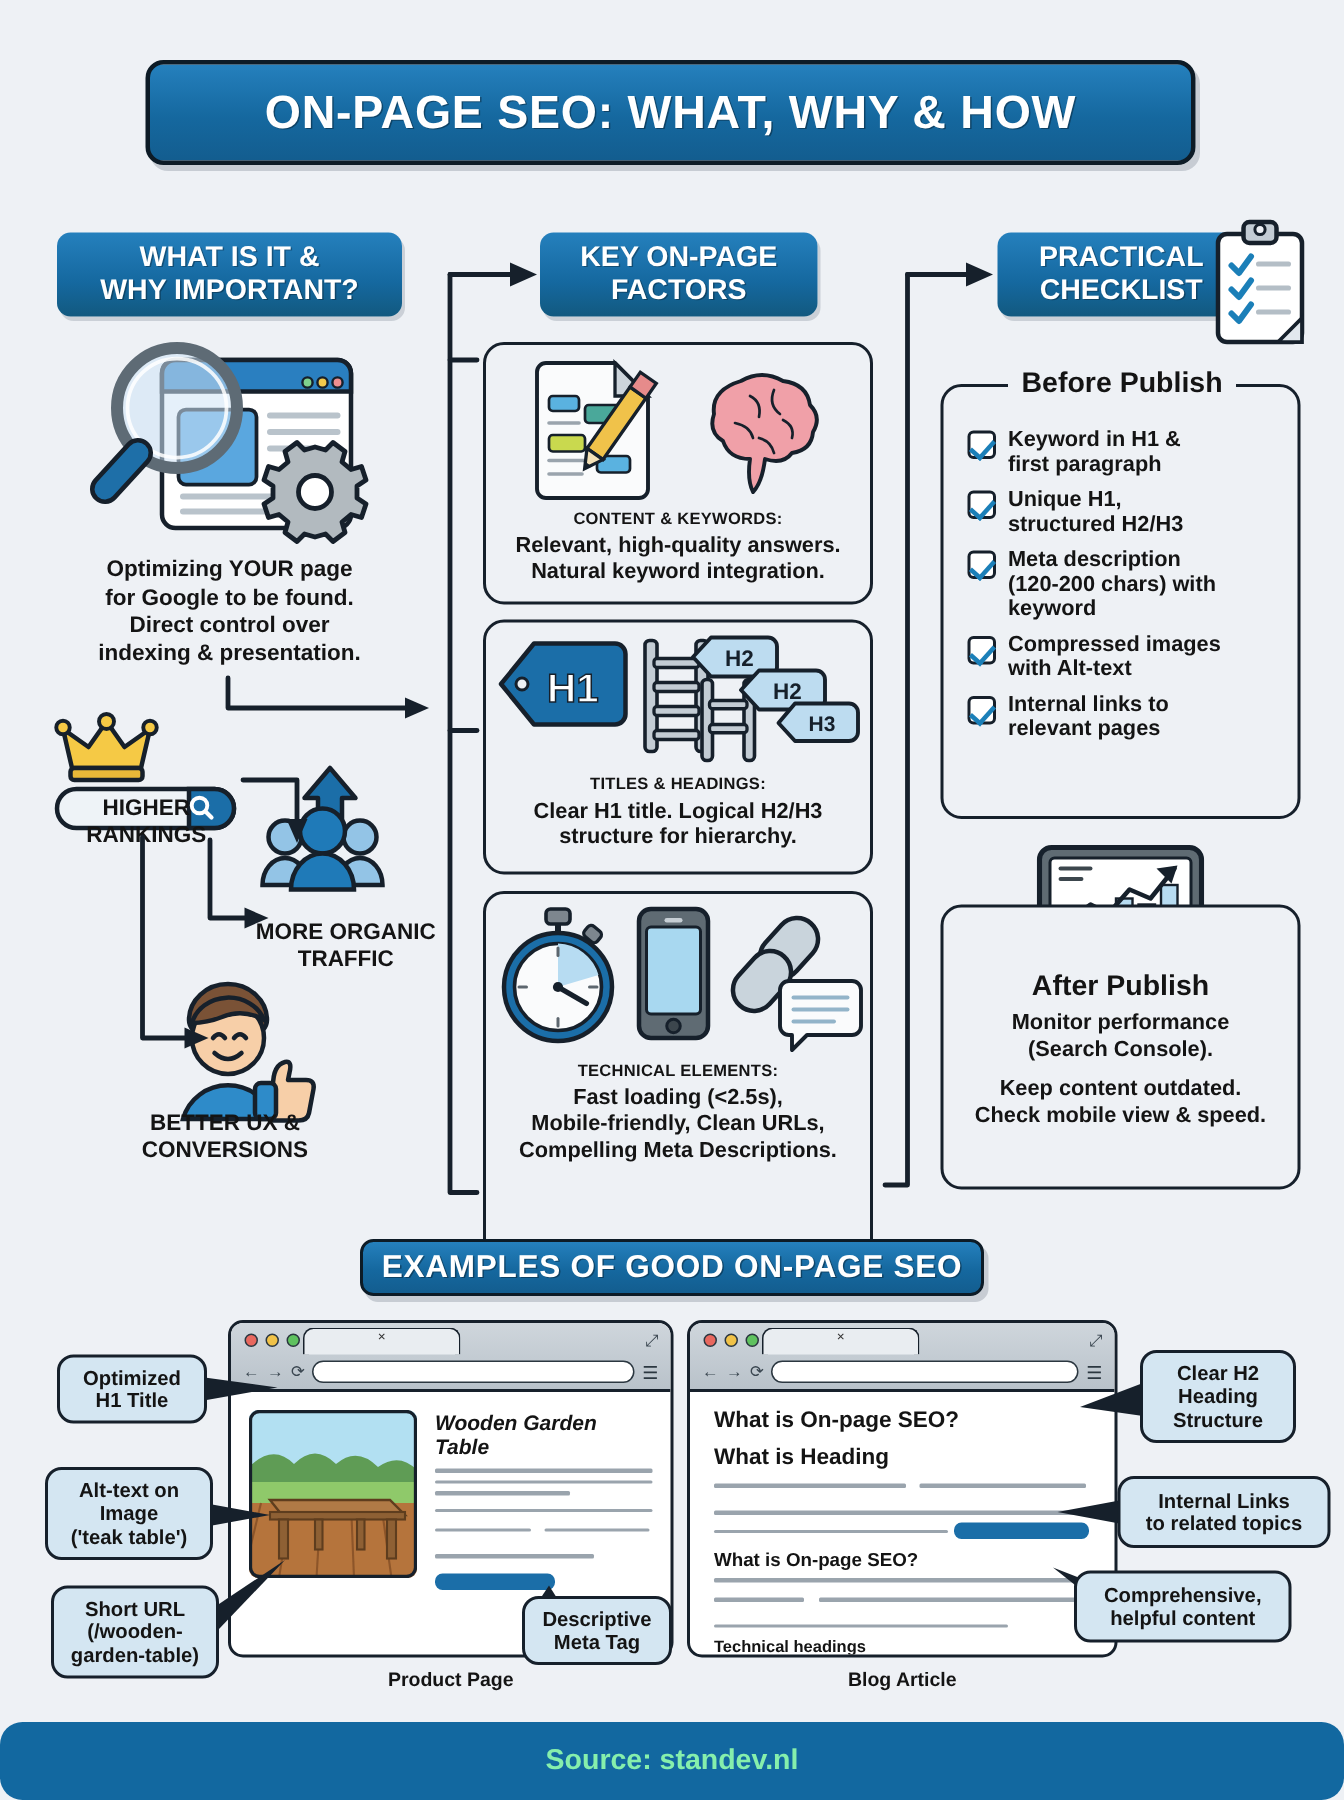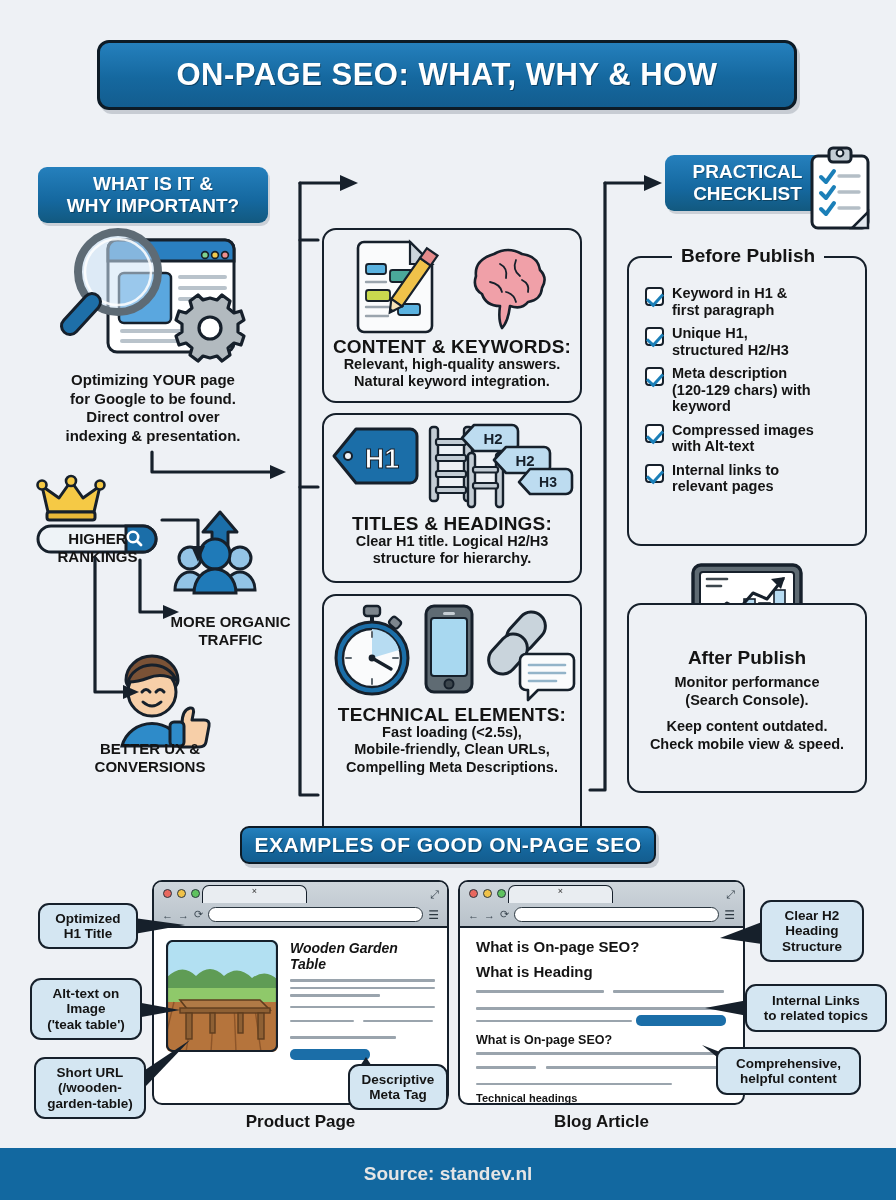--- a/index.html
+++ b/index.html
@@ -33,33 +33,33 @@
   .colhead {
     position: absolute;
     background: linear-gradient(180deg,#2580bd 0%, #15689f 60%, #12597f 100%);
     border-radius: 9px;
     color:#fff; font-weight:700; font-size:19px; line-height:22px;
     display:flex;align-items:center;justify-content:center;text-align:center;
     box-shadow: 2px 3px 0 rgba(150,160,170,.4);
     text-shadow: 1px 1px 0 rgba(0,0,0,.3);
     padding: 6px 10px;
   }
-  #head-what { left: 38px; top: 167px; width: 230px; height: 56px; }
+  #head-what { left: 38px; top: 155px; width: 230px; height: 56px; }
   #head-key  { left: 360px; top: 155px; width: 185px; height: 56px; }
   #head-check{ left: 665px; top: 155px; width: 165px; height: 56px; }
 
   
   .card {
     position: absolute;
     background: #eef1f5;
     border: 2.5px solid #16202b;
     border-radius: 14px;
   }
   .cardtxt { text-align:center; font-size:14.5px; line-height:17.5px; font-weight:700; }
-  .cardtxt .hd { font-size:19px; font-weight:800; letter-spacing:.2px;}
+  .cardtxt .hd { font-size:11px; font-weight:800; letter-spacing:.2px;}
 
   
   .ctr { position:absolute; text-align:center; font-weight:700; }
 
   
   #check-card { left:627px; top:256px; width:240px; height:290px; }
   #check-legend {
     position:absolute; left:672px; top:245px;
     background:#eef1f5; padding:0 9px; font-size:19px; font-weight:800;
   }
@@ -72,22 +72,22 @@
     content:""; position:absolute; left:3px; top:1px; width:7px; height:13px;
     border:solid #1b7fb8; border-width:0 3.4px 3.4px 0; transform:rotate(42deg);
   }
   .chk-label { font-size:14.5px; line-height:16.5px; font-weight:700; }
 
   #after-card { left:627px; top:603px; width:240px; height:190px; }
 
   
   #source-bar {
     position:absolute; left:0; bottom:0; width:896px; height:52px;
-    background:#1268a0; color:#e5e5e5; display:flex; align-items:center;
-    justify-content:center; font-size:19px; font-weight:700;
+    background:#1268a0; color:#86efac; display:flex; align-items:center;
+    justify-content:center; font-size:19px; font-weight:700;border-radius:15px;
   }
 
   
   .browser {
     position:absolute; background:#fff;
     border:2.5px solid #16202b; border-radius:10px; overflow:hidden;
   }
   .bchrome { height:46px; background:linear-gradient(180deg,#cfd6dc,#b9c2ca); border-bottom:2px solid #16202b; position:relative;}
   .dots { position:absolute; left:9px; top:7px; display:flex; gap:5px;}
   .dot { width:9px;height:9px;border-radius:50%; border:1.2px solid #2b3740;}
@@ -98,21 +98,21 @@
   }
   .navrow { position:absolute; left:8px; top:24px; right:8px; height:17px; display:flex; align-items:center; gap:5px;}
   .navicon { font-size:11px; color:#3a4650; }
   .urlbar { flex:1; height:15px; background:#fff; border:1.3px solid #2b3740; border-radius:8px;}
   .hamb { font-size:12px; color:#2b3740;}
   .expand { position:absolute; right:8px; top:6px; font-size:11px; color:#3a4650;}
 
   .gline { background:#9aa4ad; height:2.6px; border-radius:1px; margin:5px 0; }
   .bluebar { background:#1b6ea8; height:11px; border-radius:5px; }
 
-  .caption { position:absolute; text-align:center; font-size:17px; font-weight:800; }
+  .caption { position:absolute; text-align:center; font-size:13px; font-weight:800; }
 
   
   .callout {
     position:absolute; background:#d4e6f2; border:2.5px solid #16202b;
     border-radius:11px; text-align:center; font-weight:700;
     font-size:13.5px; line-height:15.5px; padding:5px 6px;
     display:flex; align-items:center; justify-content:center;
   }
 
   svg.ov { position:absolute; left:0; top:0; width:896px; height:1200px; pointer-events:none; }
@@ -124,20 +124,26 @@
 
   <div class="banner" id="main-title">ON-PAGE SEO: WHAT, WHY &amp; HOW</div>
 
   <div class="colhead" id="head-what">
     <div>
       <div>WHAT IS IT &amp;</div>
       <div>WHY IMPORTANT?</div>
     </div>
   </div>
 
+  <div class="colhead" id="head-key">
+    <div>
+      <div>KEY ON-PAGE</div>
+      <div>FACTORS</div>
+    </div>
+  </div>
 
   <div class="colhead" id="head-check">
     <div>
       <div>PRACTICAL</div>
       <div>CHECKLIST</div>
     </div>
   </div>
 
   <svg class="ov" style="left:0;top:0">
     <g transform="translate(812,148)">
@@ -430,21 +436,21 @@
       <span class="chk-box"></span>
       <span class="chk-label">
         <span>Unique H1,</span><br>
         <span>structured H2/H3</span>
       </span>
     </div>
     <div class="chk-row">
       <span class="chk-box"></span>
       <span class="chk-label">
         <span>Meta description</span><br>
-        <span>(120-129 chars) with</span><br>
+        <span>(120-200 chars) with</span><br>
         <span>keyword</span>
       </span>
     </div>
     <div class="chk-row">
       <span class="chk-box"></span>
       <span class="chk-label">
         <span>Compressed images</span><br>
         <span>with Alt-text</span>
       </span>
     </div>

